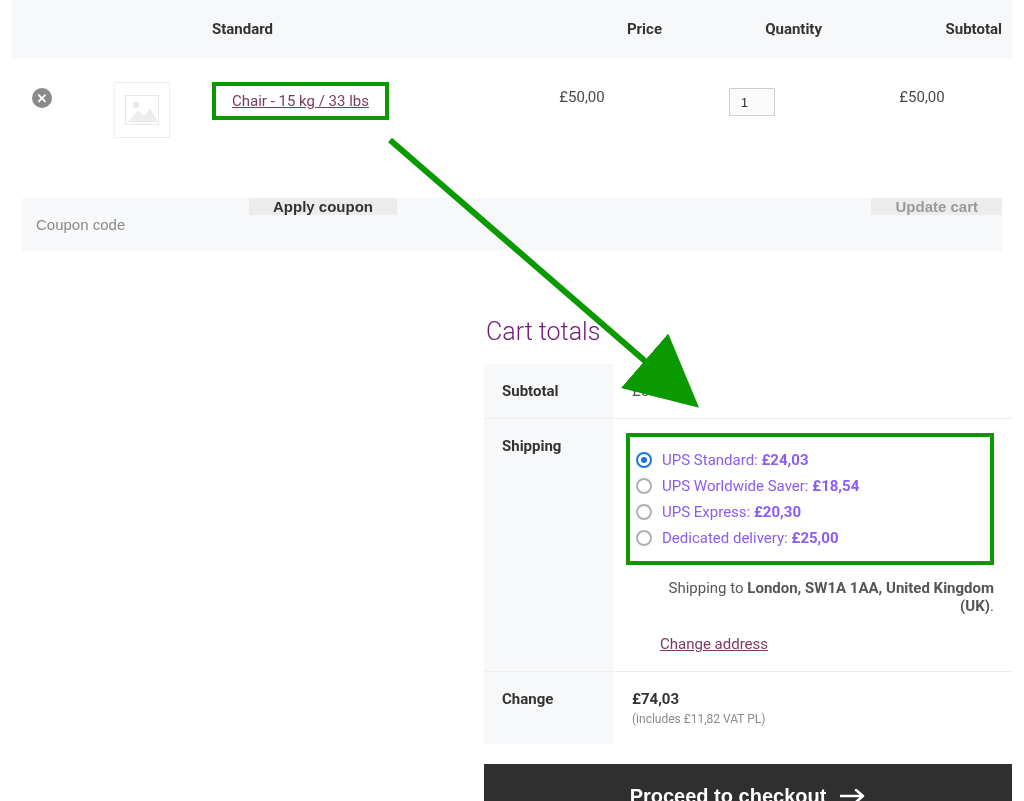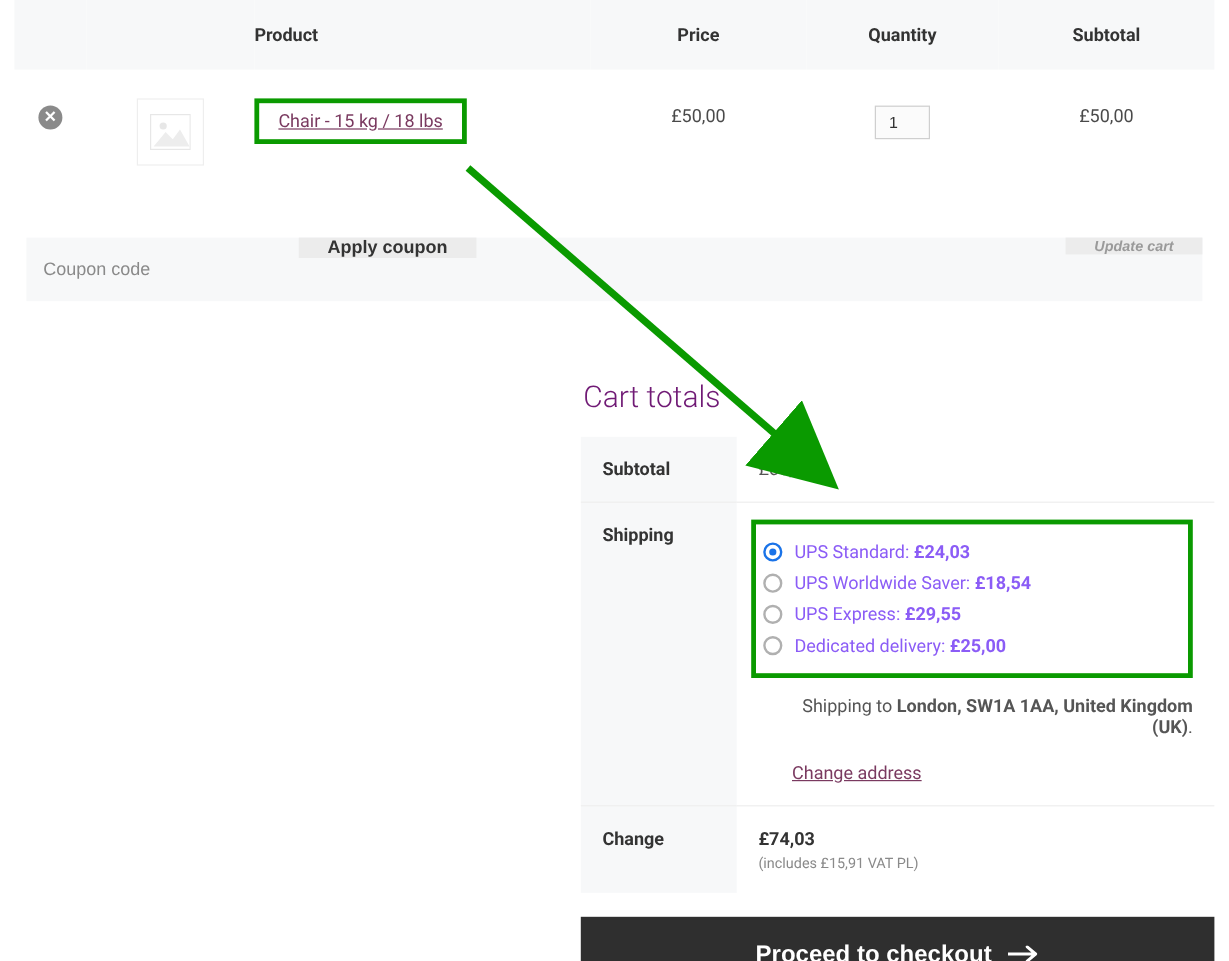--- a/index.html
+++ b/index.html
@@ -5,42 +5,42 @@
   * { box-sizing: border-box; }
   body {
     font-family: -apple-system, BlinkMacSystemFont, "Segoe UI", Roboto, "Helvetica Neue", Arial, sans-serif;
     margin: 0;
     background: #fff;
     color: #333;
     font-size: 15px;
   }
   .page { width: 1024px; margin: 0 auto; position: relative; }
   .cart-table { width: 1000px; margin: 0 auto; border-collapse: collapse; }
-  .cart-table thead th { background: #F7F8F9; font-weight: 700; color: #333; text-align: center; padding: 20px 10px; font-size: 15px; }
+  .cart-table thead th { background: #F7F8F9; font-weight: 700; color: #333; text-align: right; padding: 20px 10px; font-size: 15px; }
   .cart-table th.col-remove { width: 60px; }
   .cart-table th.col-thumb  { width: 140px; }
   .cart-table th.col-prod   { width: 280px; text-align: left; padding-left: 0; }
   .cart-table th.col-price  { width: 180px; }
   .cart-table th.col-qty    { width: 160px; }
   .cart-table th.col-sub    { width: 180px; }
   .cart-table tbody td { padding: 30px 10px; text-align: center; vertical-align: top; color: #4a4a4a; font-size: 15px; }
   .cart-table tbody td.col-prod { text-align: left; padding-left: 0; }
   .remove-btn { display: inline-flex; width: 20px; height: 20px; border-radius: 50%; background: #8a8a8a; color: #fff; align-items: center; justify-content: center; font-size: 13px; font-weight: 700; cursor: pointer; user-select: none; }
   .thumb { width: 56px; height: 56px; background: #fff; border: 1px solid #eee; display: inline-flex; align-items: center; justify-content: center; margin-top: -6px; }
   .thumb svg { opacity: .35; }
   .highlight-box { display: inline-block; border: 4px solid #0a9a00; padding: 6px 16px; margin-top: -6px; }
   .product-link { color: #7a3a60; text-decoration: underline; font-size: 15px; }
   .qty-input { width: 46px; height: 28px; background: #fbfbfb; border: 1px solid #cfcfcf; color: #333; text-align: center; padding: 0 4px; }
   .actions-row td { padding: 0; }
   .actions-bar { display: flex; align-items: flex-start; background: #F7F8F9; width: 100%; }
   .coupon-input { flex: 0 0 210px; border: none; background: transparent; padding: 18px 14px; font-size: 15px; color: #333; outline: none; }
   .coupon-input::placeholder { color: #8a8a8a; }
   .coupon-btn { background: #ececec; border: none; padding: 0 24px; font-weight: 700; color: #333; font-size: 15px; cursor: pointer; }
   .spacer { flex: 1; }
-  .update-btn { background: #ececec; border: none; padding: 0 24px; font-weight: 700; color: #9a9a9a; font-size: 12px; cursor: not-allowed; font-style: italic; }
+  .update-btn { background: #ececec; border: none; padding: 0 24px; font-weight: 700; color: #9a9a9a; font-size: 15px; cursor: not-allowed; }
   .totals-zone { width: 1000px; margin: 36px auto 0; display: flex; justify-content: flex-end; }
   .totals-wrap { width: 528px; }
   .totals-title { font-weight: 300; font-size: 25px; color: #701a75; margin: 0 0 18px 2px; }
   .totals-table { width: 100%; border-collapse: collapse; }
   .totals-table th, .totals-table td { padding: 18px 18px; text-align: left; vertical-align: top; font-size: 15px; }
   .totals-table th { background: #F7F8F9; width: 130px; color: #333; font-weight: 700; }
   .totals-table td { background: #fff; color: #555; }
   .totals-table tr + tr th, .totals-table tr + tr td { border-top: 1px solid #eee; }
   .ship-highlight { border: 4px solid #0a9a00; padding: 10px 16px 10px 6px; margin: -4px 0 10px -6px; }
   .ship-list { list-style: none; margin: 0; padding: 0; }
@@ -58,21 +58,21 @@
 </style>
 </head>
 <body>
 
 <div class="page">
   <table class="cart-table">
     <thead>
       <tr>
         <th class="col-remove"></th>
         <th class="col-thumb"></th>
-        <th class="col-prod">Product</th>
+        <th class="col-prod">Standard</th>
         <th class="col-price">Price</th>
         <th class="col-qty">Quantity</th>
         <th class="col-sub">Subtotal</th>
       </tr>
     </thead>
     <tbody>
       <tr>
         <td>
           <span class="remove-btn">✕</span>
         </td>
@@ -80,21 +80,21 @@
           <span class="thumb">
             <svg width="34" height="30" viewBox="0 0 34 30">
               <rect x="0.5" y="0.5" width="33" height="29" fill="none" stroke="#bbb"></rect>
               <circle cx="11" cy="10" r="3" fill="#bbb"></circle>
               <path d="M3 27 L13 15 L19 21 L25 13 L33 27 Z" fill="#ccc"></path>
             </svg>
           </span>
         </td>
         <td class="col-prod">
           <span class="highlight-box">
-            <a href="#" class="product-link">Chair - 15 kg / 18 lbs</a>
+            <a href="#" class="product-link">Chair - 15 kg / 33 lbs</a>
           </span>
         </td>
         <td>£50,00</td>
         <td>
           <input type="number" class="qty-input" min="0" value="1" style="">
         </td>
         <td>£50,00</td>
       </tr>
       <tr class="actions-row">
         <td colspan="6">
@@ -135,39 +135,39 @@
                     <li>
                       <span class="radio checked"></span>
                       <span>UPS Standard: <b>£24,03</b></span>
                     </li>
                     <li>
                       <span class="radio"></span>
                       <span>UPS Worldwide Saver: <b>£18,54</b></span>
                     </li>
                     <li>
                       <span class="radio"></span>
-                      <span>UPS Express: <b>£29,55</b></span>
+                      <span>UPS Express: <b>£20,30</b></span>
                     </li>
                     <li>
                       <span class="radio"></span>
                       <span>Dedicated delivery: <b>£25,00</b></span>
                     </li>
                   </ul>
             </div>
             <p class="shipping-to">
               <span>Shipping to </span><b>London, SW1A 1AA, United Kingdom (UK)</b><span>.</span>
             </p>
             <a href="#" class="change-addr">Change address</a>
           </td>
         </tr>
         <tr>
           <th>Change</th>
           <td>
             <div class="total-val">£74,03</div>
-            <div class="tax-note">(includes £15,91 VAT PL)</div>
+            <div class="tax-note">(includes £11,82 VAT PL)</div>
           </td>
         </tr>
       </tbody>
         </table>
       <button class="checkout-btn">
         <span>Proceed to checkout</span>
         <span>
           <svg width="26" height="14" viewBox="0 0 26 14">
               <path d="M0 7 H22 M16 1 L23 7 L16 13" stroke="#fff" stroke-width="2.5" fill="none" stroke-linecap="round" stroke-linejoin="round"></path>
             </svg>

